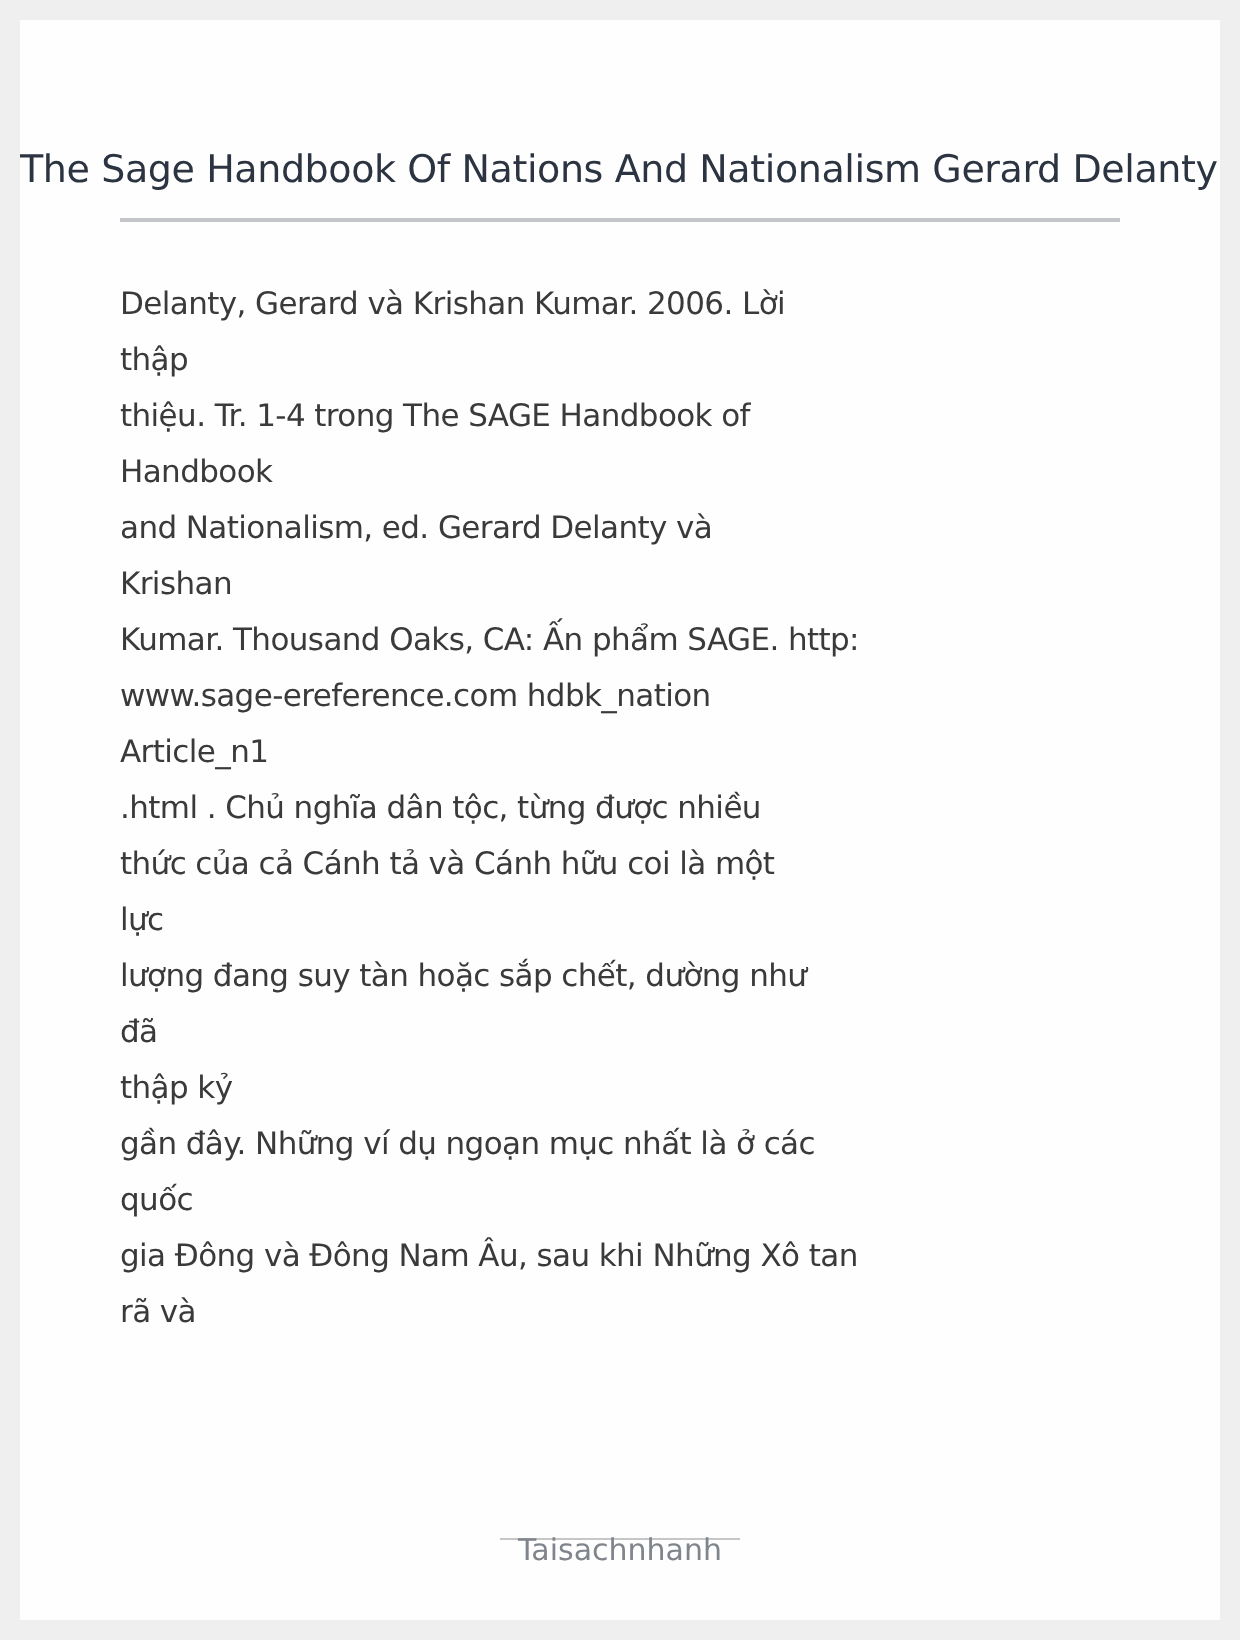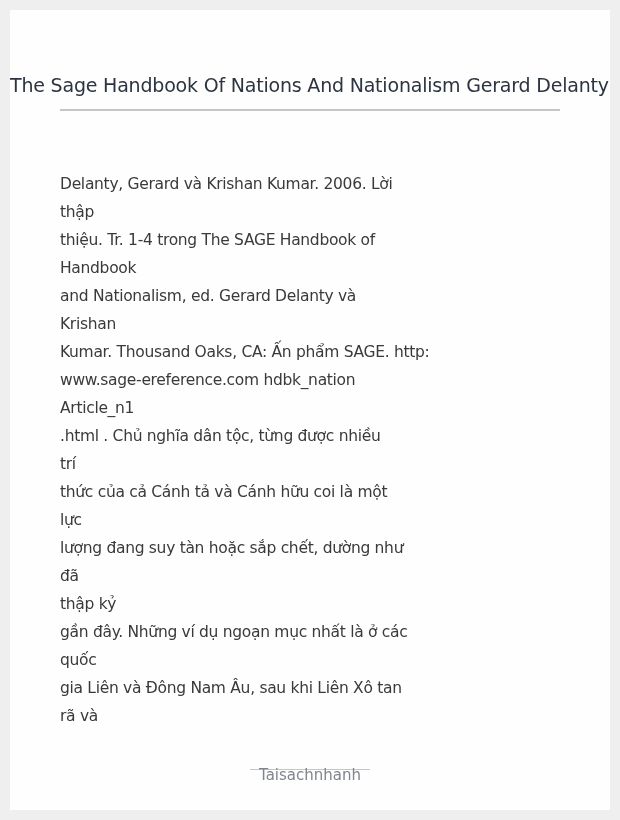--- a/index.html
+++ b/index.html
@@ -43,21 +43,20 @@
   }
   .body-text {
     position: absolute;
     left: 50px;
     top: 128px;
     width: 360px;
     font-size: 15.5px;
     line-height: 28px;
     color: #3a3a3a;
     letter-spacing: -0.3px;
-    margin-top: 32px;
   }
   .body-text .line {
     display: block;
     white-space: nowrap;
     height: 28px;
   }
   .footer-rule {
     position: absolute;
     left: 240px;
     top: 759px;
@@ -87,27 +86,26 @@
     <span class="line">Delanty, Gerard và Krishan Kumar. 2006. Lời</span>
     <span class="line">thập</span>
     <span class="line">thiệu. Tr. 1-4 trong The SAGE Handbook of</span>
     <span class="line">Handbook</span>
     <span class="line">and Nationalism, ed. Gerard Delanty và</span>
     <span class="line">Krishan</span>
     <span class="line">Kumar. Thousand Oaks, CA: Ấn phẩm SAGE. http:</span>
     <span class="line">www.sage-ereference.com hdbk_nation</span>
     <span class="line">Article_n1</span>
     <span class="line">.html . Chủ nghĩa dân tộc, từng được nhiều</span>
-    <span class="line">trí</span>
     <span class="line">thức của cả Cánh tả và Cánh hữu coi là một</span>
     <span class="line">lực</span>
     <span class="line">lượng đang suy tàn hoặc sắp chết, dường như</span>
     <span class="line">đã</span>
     <span class="line">thập kỷ</span>
     <span class="line">gần đây. Những ví dụ ngoạn mục nhất là ở các</span>
     <span class="line">quốc</span>
-    <span class="line">gia Liên và Đông Nam Âu, sau khi Liên Xô tan</span>
+    <span class="line">gia Đông và Đông Nam Âu, sau khi Những Xô tan</span>
     <span class="line">rã và</span>
   </div>
 
   <div class="footer-rule"></div>
   <div class="footer-text">Taisachnhanh</div>
 </div>
 
 </body></html>

